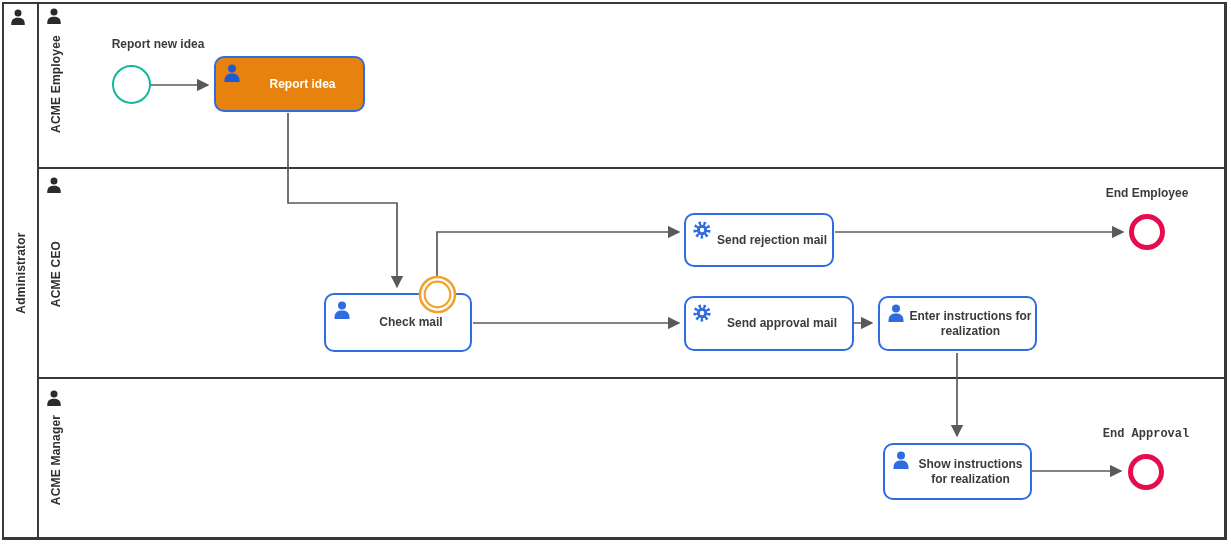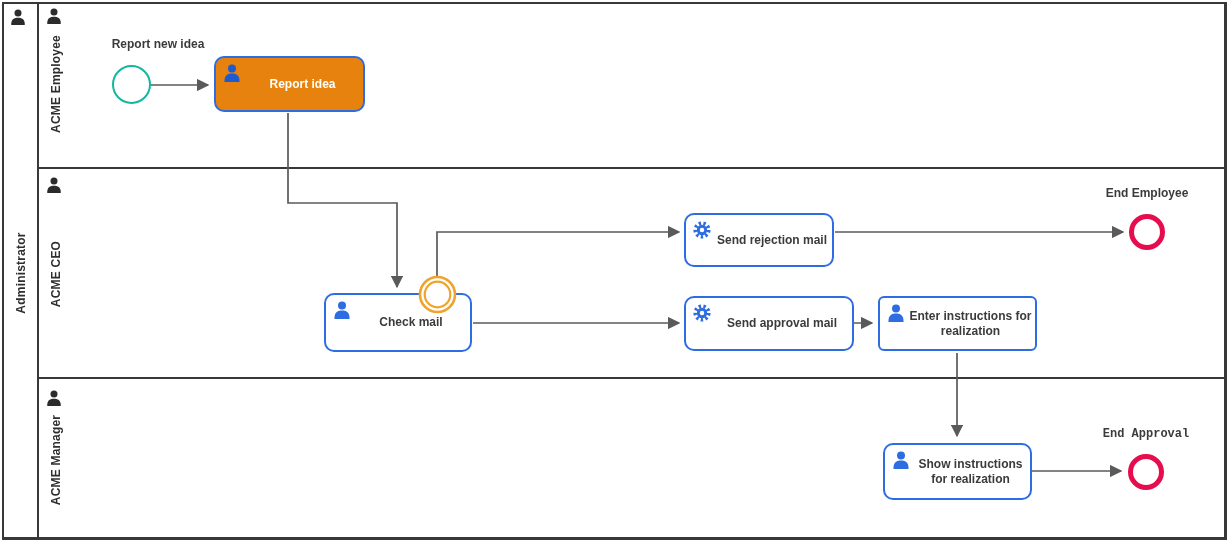--- a/index.html
+++ b/index.html
@@ -140,21 +140,21 @@
     <svg class="node-icon" viewBox="0 0 24 24">
       <g transform="translate(12,12)">
         <circle r="8" fill="none" stroke="#2e6de1" stroke-width="4.6" stroke-dasharray="2.8 2.79"></circle>
         <circle r="6.2" fill="#2e6de1"></circle>
           <circle r="2.7" fill="#ffffff"></circle>
       </g>
     </svg>
     <span>Send approval mail</span>
   </div>
 
-  <div class="task" style="left:878px;top:296px;width:159px;height:55px;border-radius:6px;">
+  <div class="task" style="left:878px;top:296px;width:159px;height:55px;">
     <svg class="node-icon" viewBox="0 0 20 20">
       <g fill="#2e6de1">
           <circle cx="10" cy="5.6" r="4"></circle>
           <path d="M2.5 17.8 C2.5 12.2 6 10.6 10 10.6 C14 10.6 17.5 12.2 17.5 17.8 L17.5 19 L2.5 19 Z"></path>
         </g>
     </svg>
     <span>Enter instructions for realization</span>
   </div>
 
   <div class="task" style="left:883px;top:443px;width:149px;height:57px;align-items:center;">

